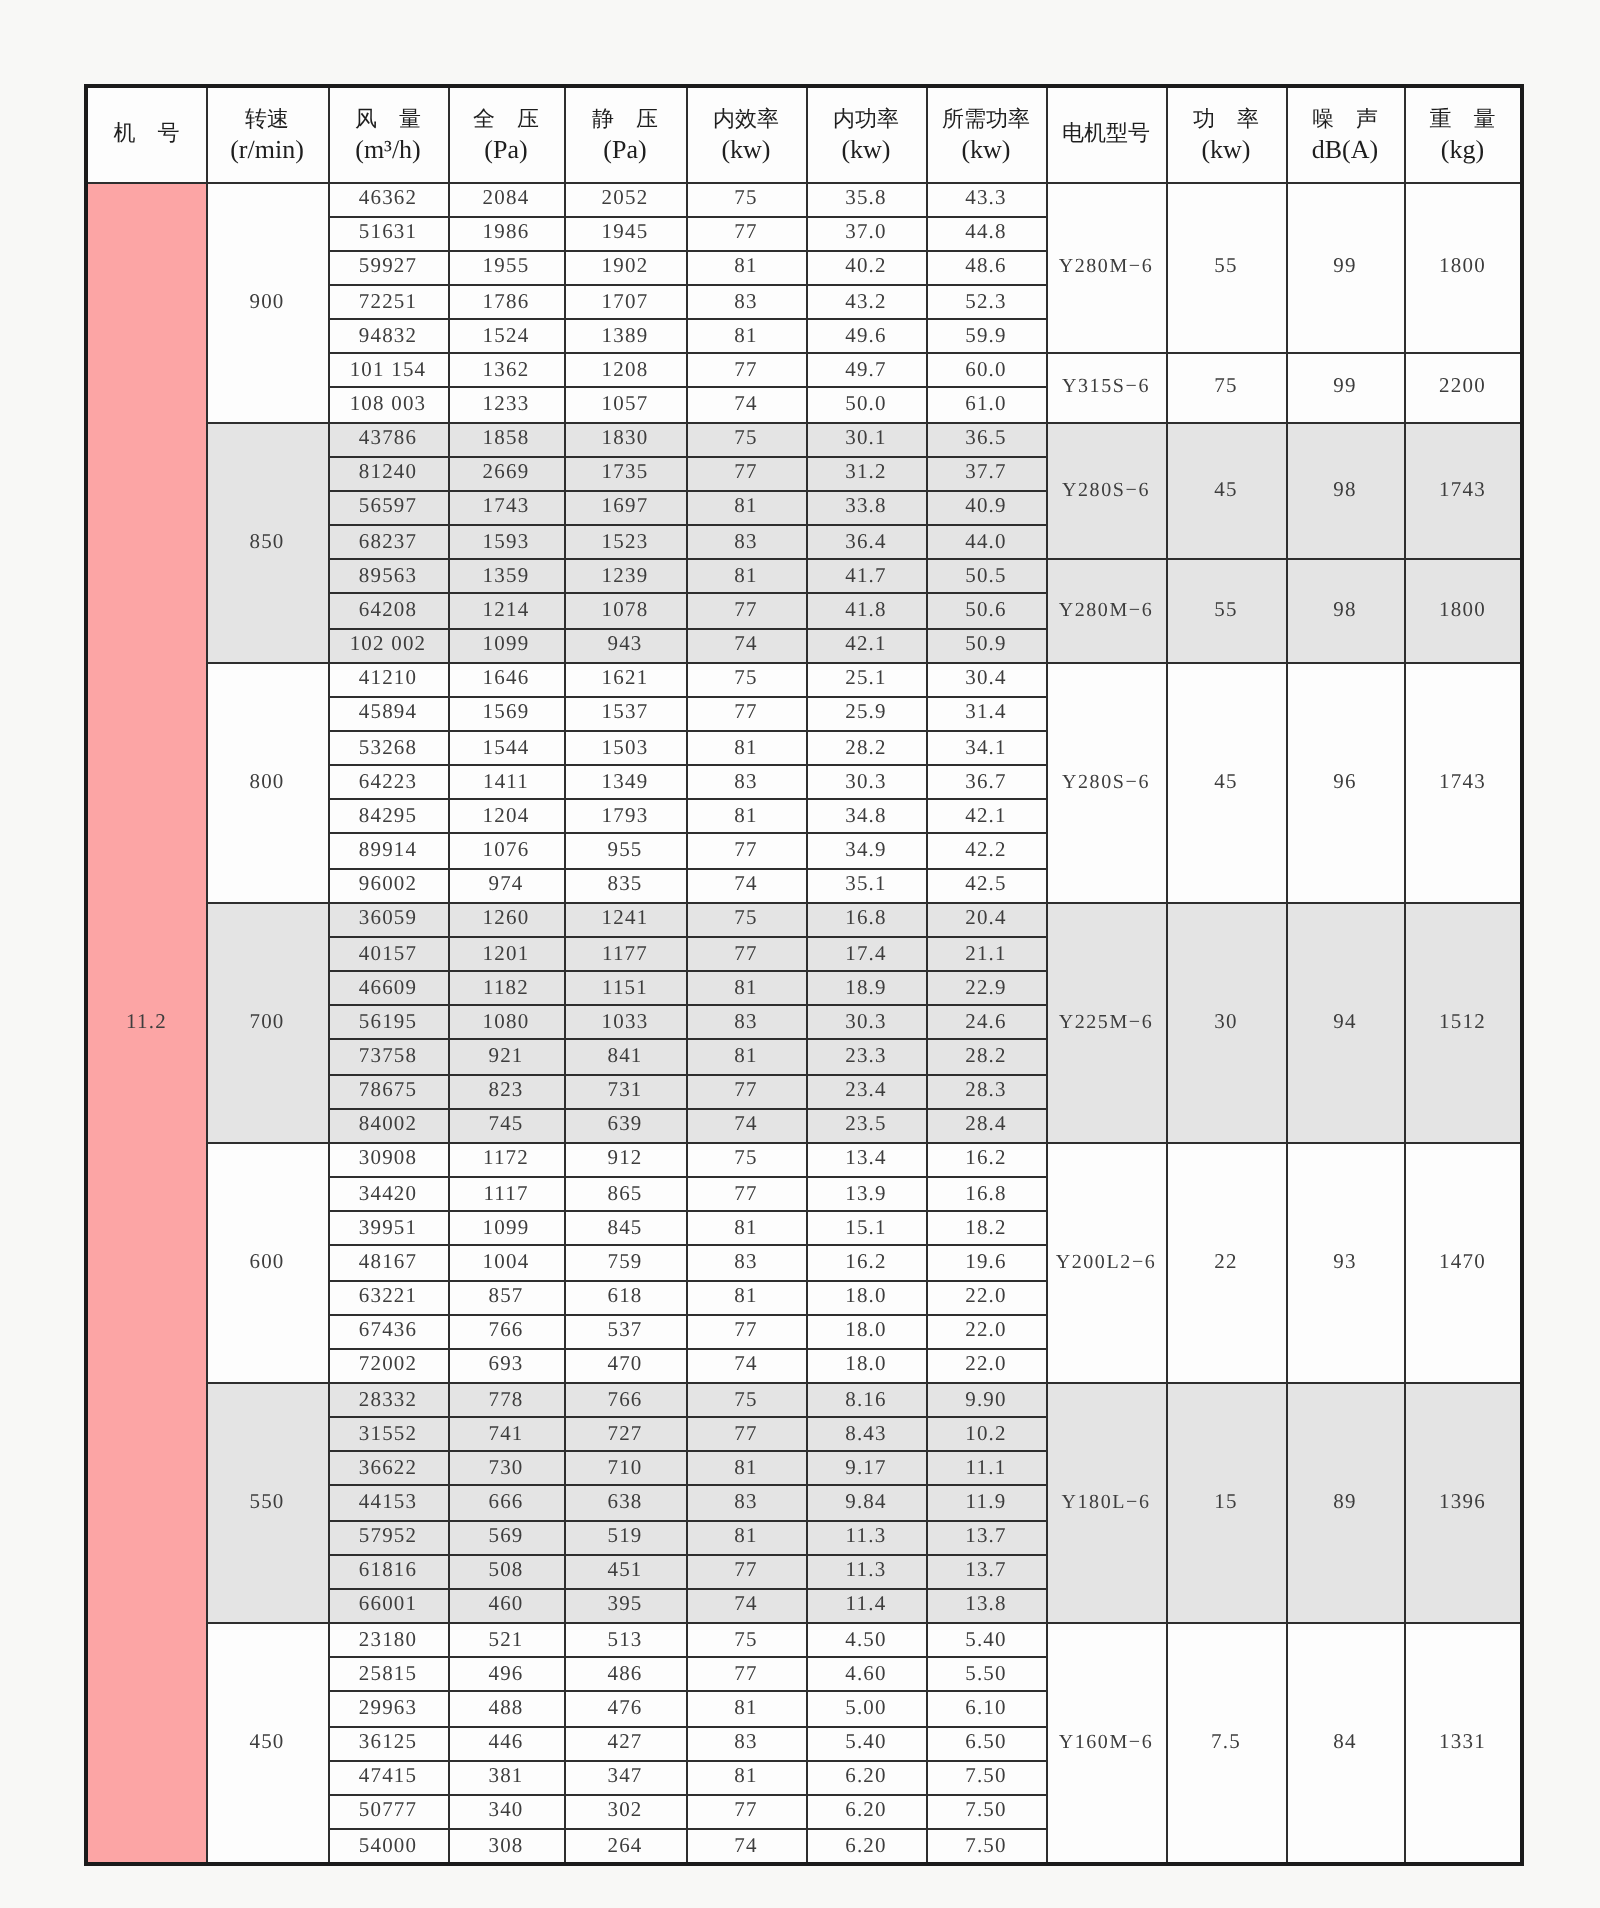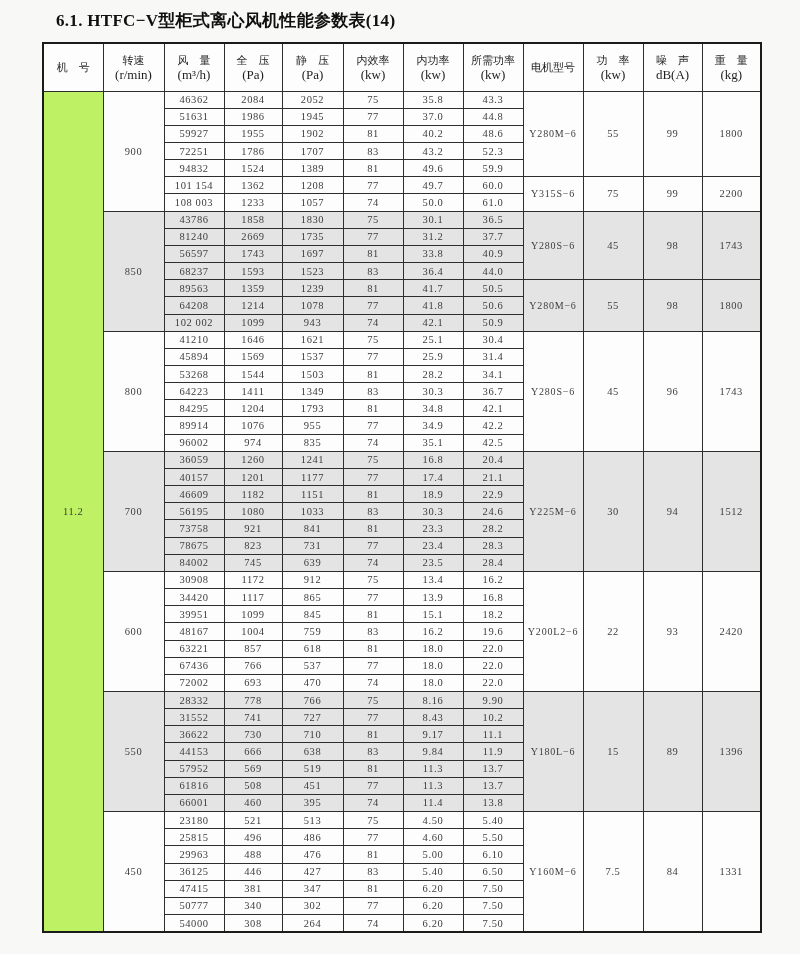--- a/index.html
+++ b/index.html
@@ -35,28 +35,27 @@
     background:#fdfdfd;
   }
   .fan th .h1{display:block;line-height:14px;}
   .fan th .h2{display:block;line-height:13px;margin-top:1px;font-size:13px;}
   .fan tbody tr{height:17px;}
   .fan td{
     font-size:10.5px;color:#3d3d3d;letter-spacing:0.6px;
     background:#fdfdfd;
   }
   .fan tr.shaded td{background:#e4e4e4;}
-  .fan td.mach{background:#bef264;margin-left:26px;}
+  .fan td.mach{background:#fca5a5;margin-left:26px;}
   .fan td.model{letter-spacing:0.8px;font-size:10px;}
 </style>
 </head>
 <body>
 
 <div class="page">
-  <div class="title">6.1. HTFC−V型柜式离心风机性能参数表(14)</div>
 
   <table class="fan">
     <colgroup>
       <col style="width:60px">
         <col style="width:61px">
         <col style="width:60px">
       <col style="width:58px">
         <col style="width:61px">
         <col style="width:60px">
       <col style="width:60px">
@@ -374,21 +373,21 @@
           <td rowspan="7">600</td>
           <td>30908</td>
           <td>1172</td>
           <td>912</td>
           <td>75</td>
           <td>13.4</td>
           <td>16.2</td>
           <td class="model" rowspan="7">Y200L2−6</td>
           <td rowspan="7">22</td>
           <td rowspan="7">93</td>
-          <td rowspan="7">2420</td>
+          <td rowspan="7">1470</td>
         </tr>
         <tr>
           <td>34420</td>
           <td>1117</td>
           <td>865</td>
           <td>77</td>
           <td>13.9</td>
           <td>16.8</td>
         </tr>
         <tr>

